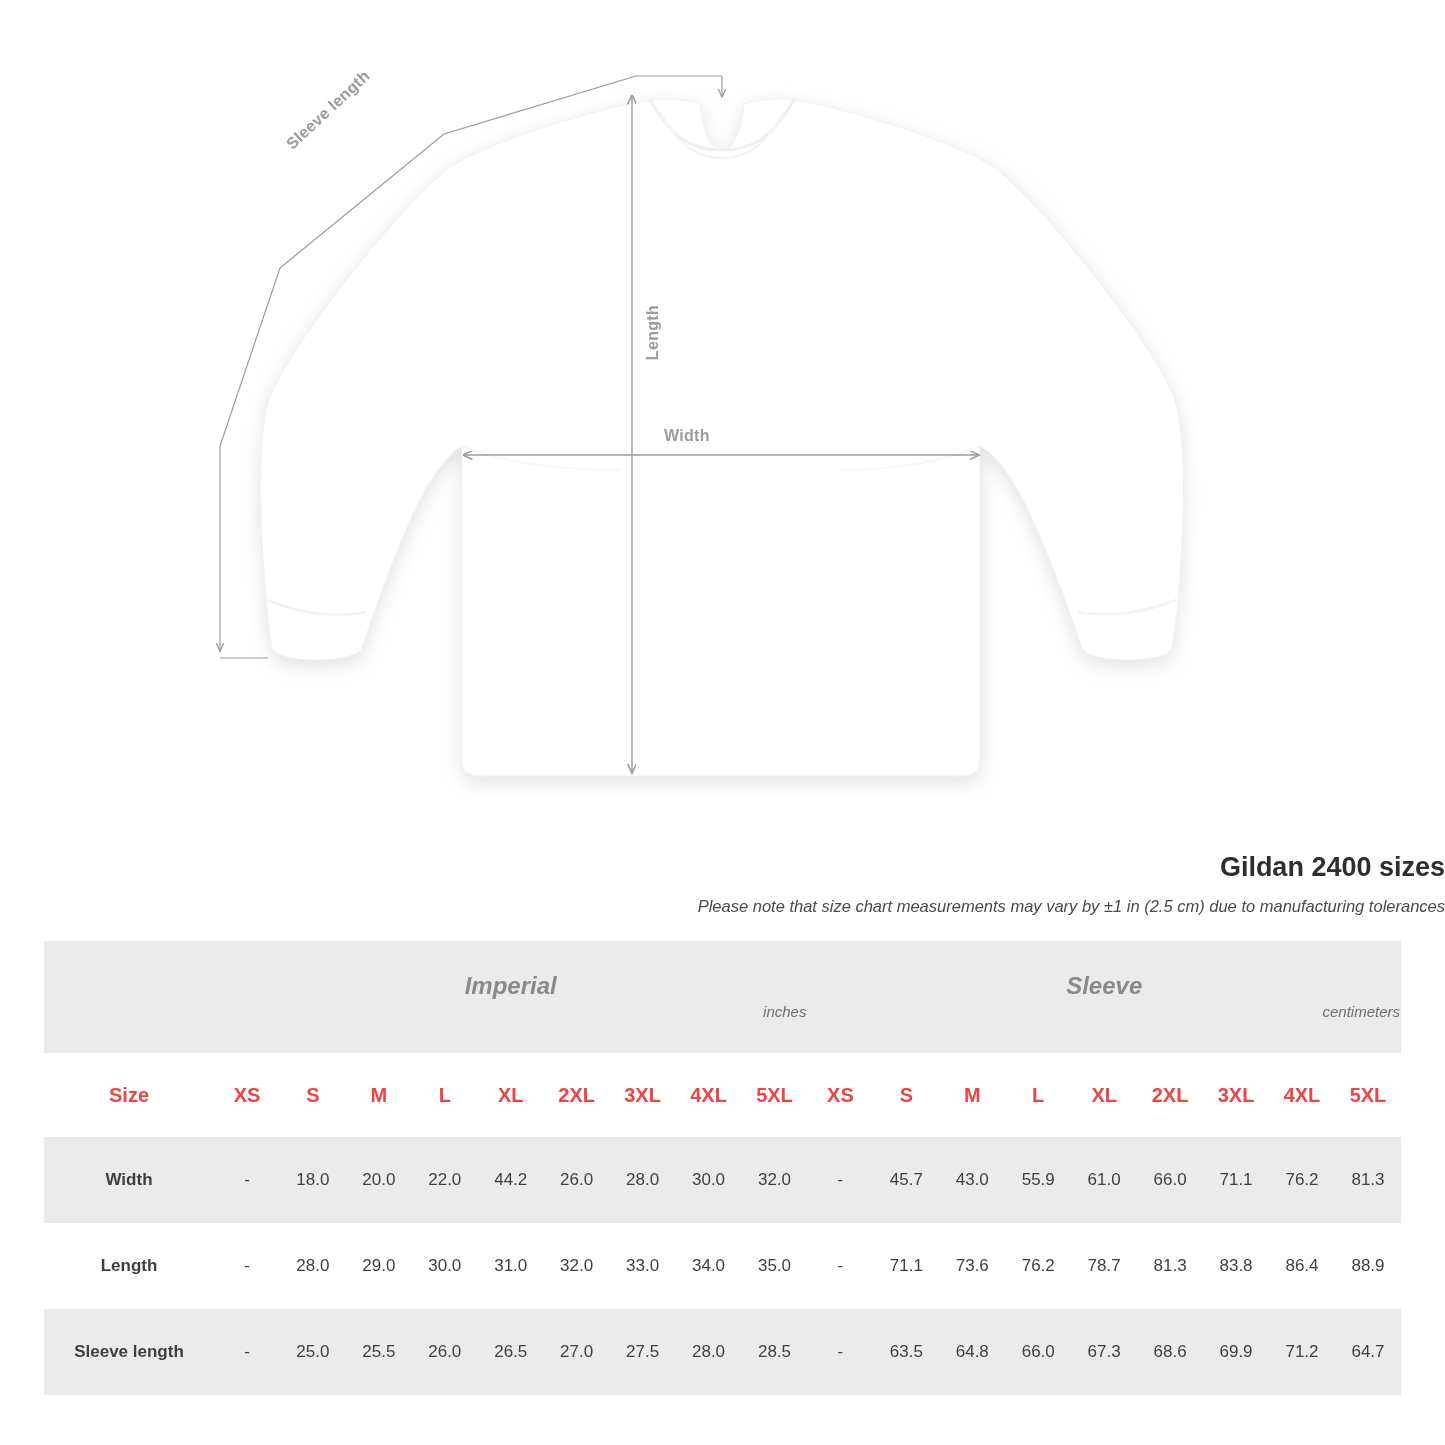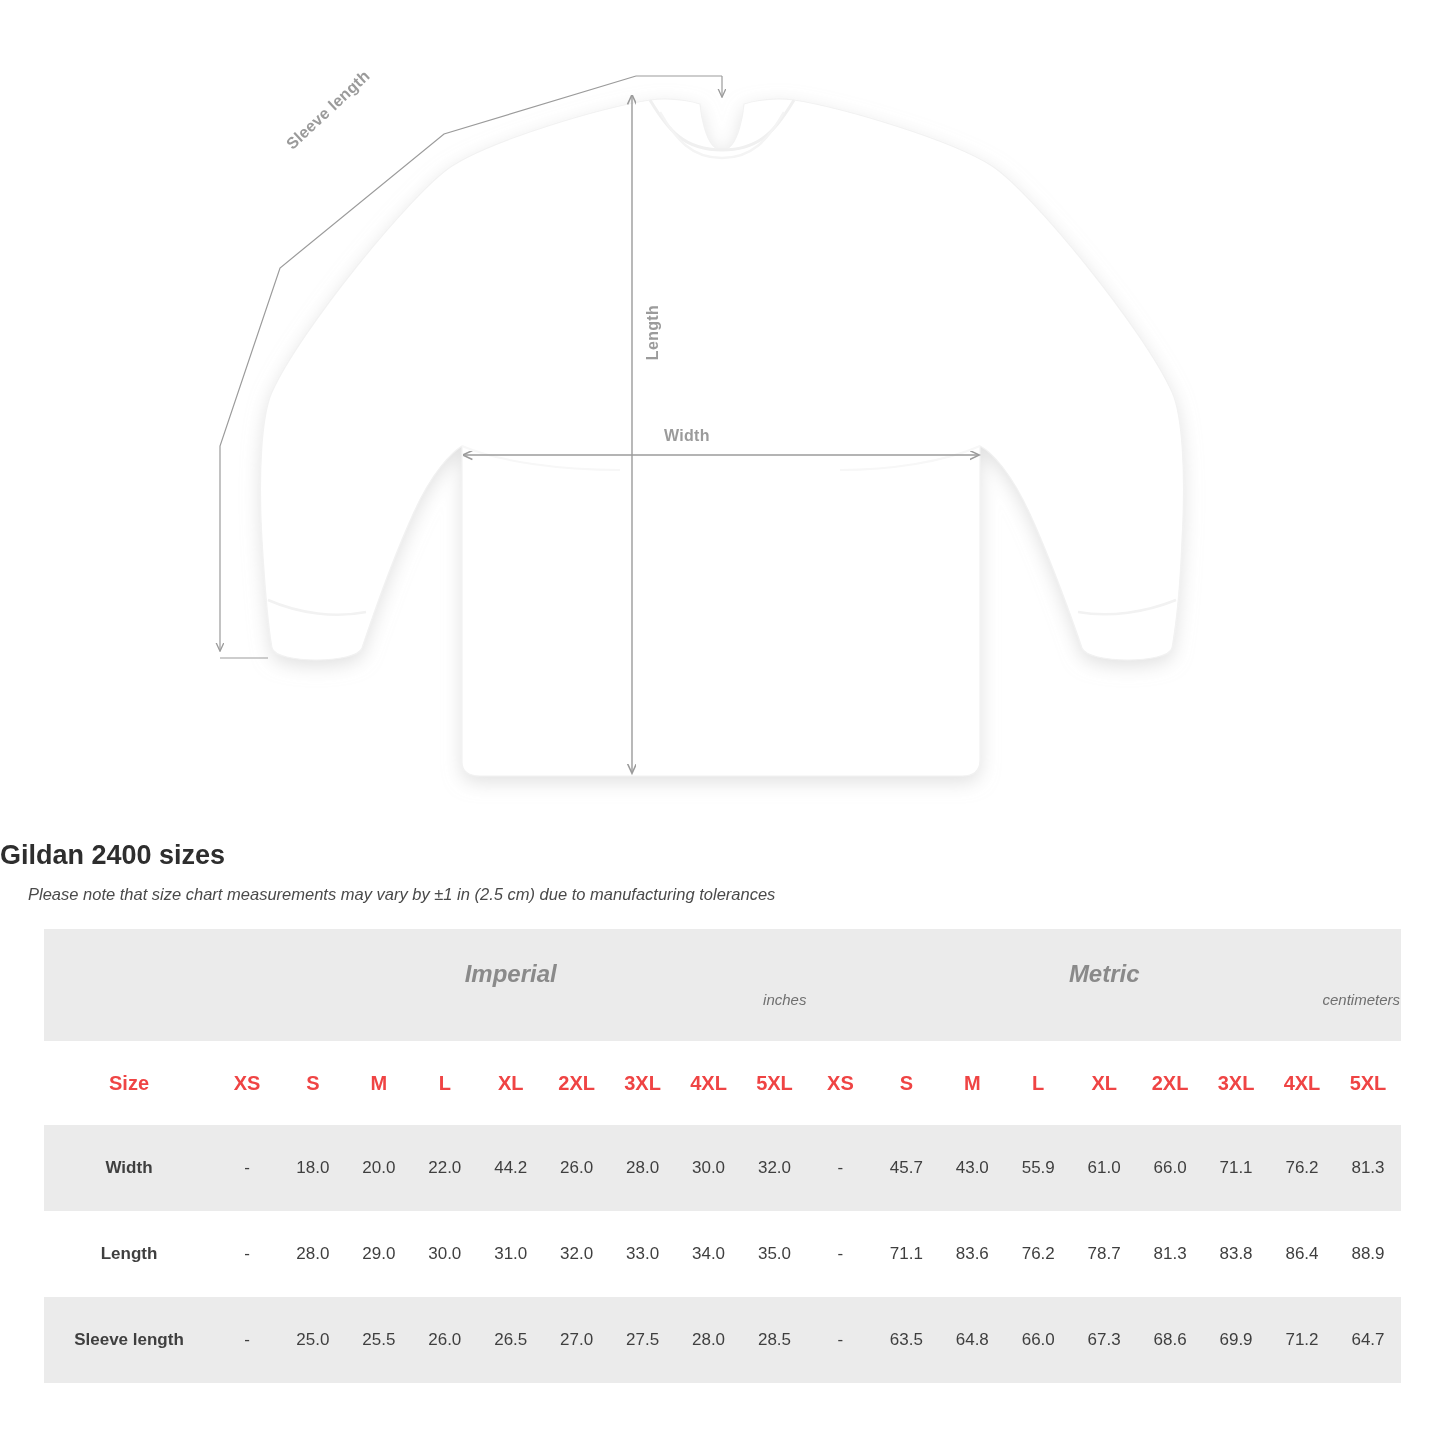--- a/index.html
+++ b/index.html
@@ -47,22 +47,22 @@
     writing-mode: vertical-rl;
     transform: rotate(180deg);
   }
   #label-width {
     left: 664px;
     top: 427px;
   }
 
   
   #title-block {
-    text-align: left;
-    margin-top: 10px;
+    text-align: right;
+    margin-top: 22px;
   }
   #chart-title {
     font-size: 27px;
     font-weight: bold;
     color: #2e2e2e;
     margin: 0 0 14px 0;
   }
   #chart-note {
     font-size: 16.5px;
     font-style: italic;
@@ -229,21 +229,21 @@
         <col>
       </colgroup>
     <tbody id="table-body">
         <tr class="unit-head">
           <td class="unit-head"></td>
           <td class="unit-head" colspan="9">
             <div class="unit-name">Imperial</div>
             <div class="unit-sub">inches</div>
           </td>
           <td class="unit-head" colspan="9">
-            <div class="unit-name">Metric</div>
+            <div class="unit-name">Sleeve</div>
             <div class="unit-sub">centimeters</div>
           </td>
         </tr>
         <tr class="size-head-row">
           <td class="row-header-cell">Size</td>
           <td>XS</td>
           <td>S</td>
           <td>M</td>
           <td>L</td>
           <td>XL</td>
@@ -288,21 +288,21 @@
           <td>28.0</td>
           <td>29.0</td>
           <td>30.0</td>
           <td>31.0</td>
           <td>32.0</td>
           <td>33.0</td>
           <td>34.0</td>
           <td>35.0</td>
           <td>-</td>
           <td>71.1</td>
-          <td>83.6</td>
+          <td>73.6</td>
           <td>76.2</td>
           <td>78.7</td>
           <td>81.3</td>
           <td>83.8</td>
           <td>86.4</td>
           <td>88.9</td>
         </tr>
         <tr class="data-row shaded">
           <td class="row-header-cell">Sleeve length</td>
           <td>-</td>

